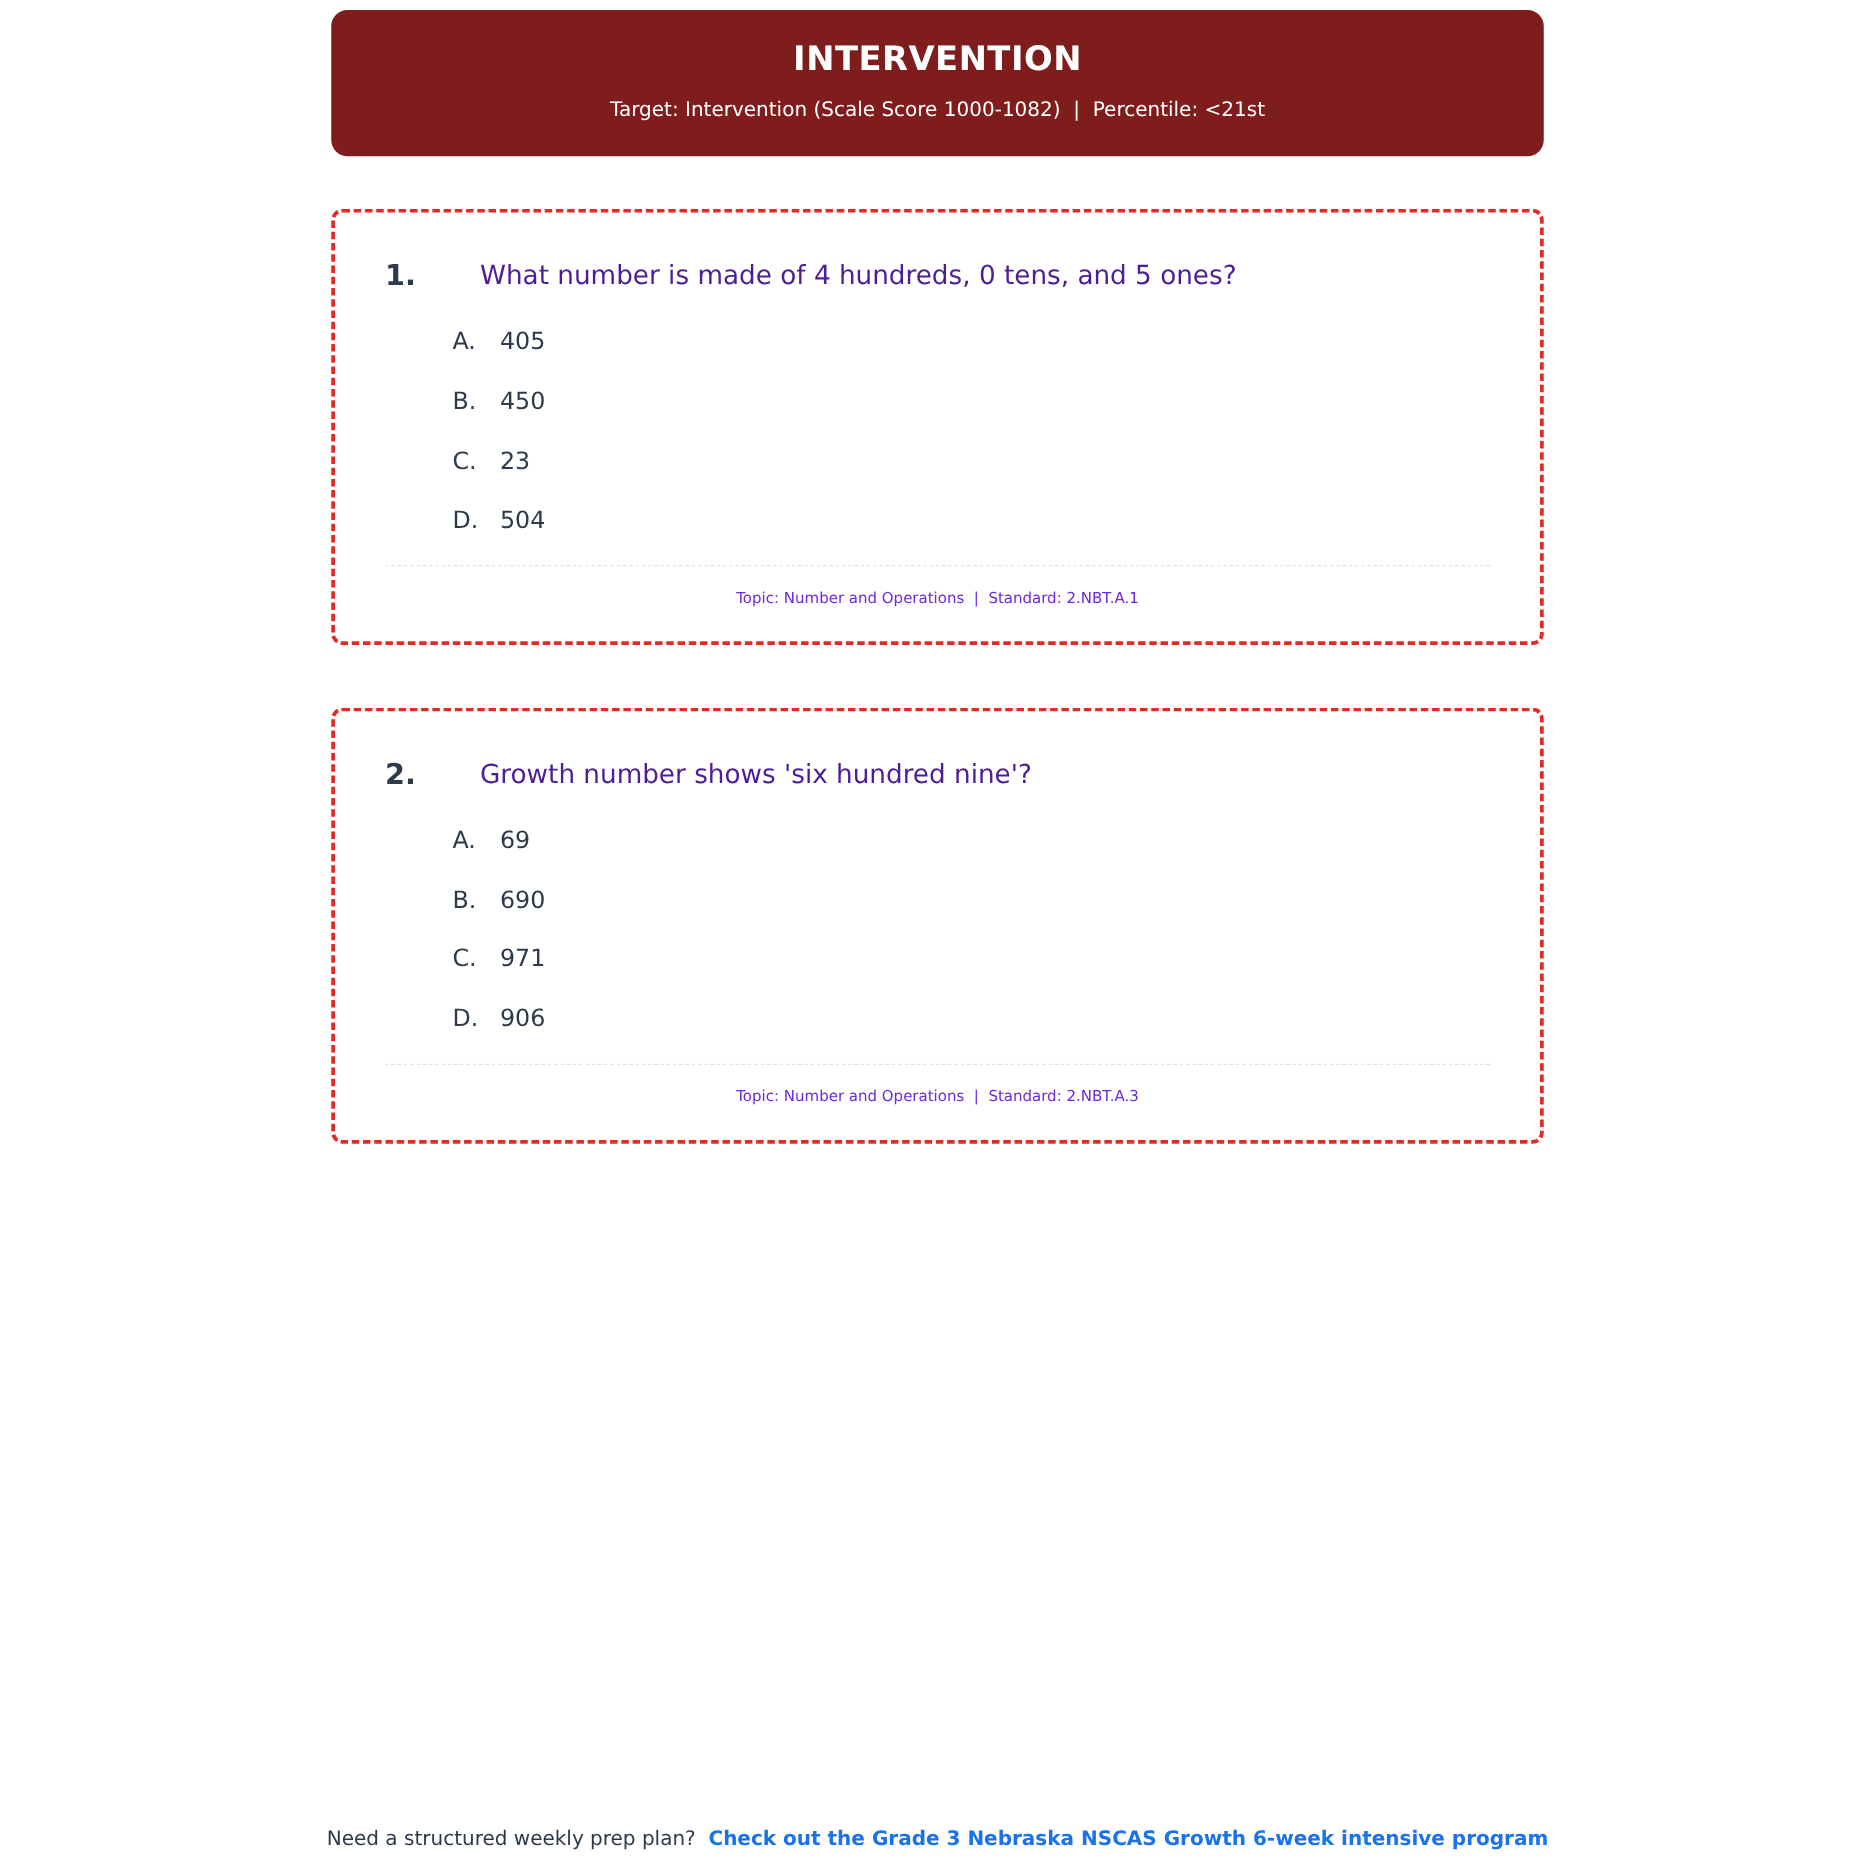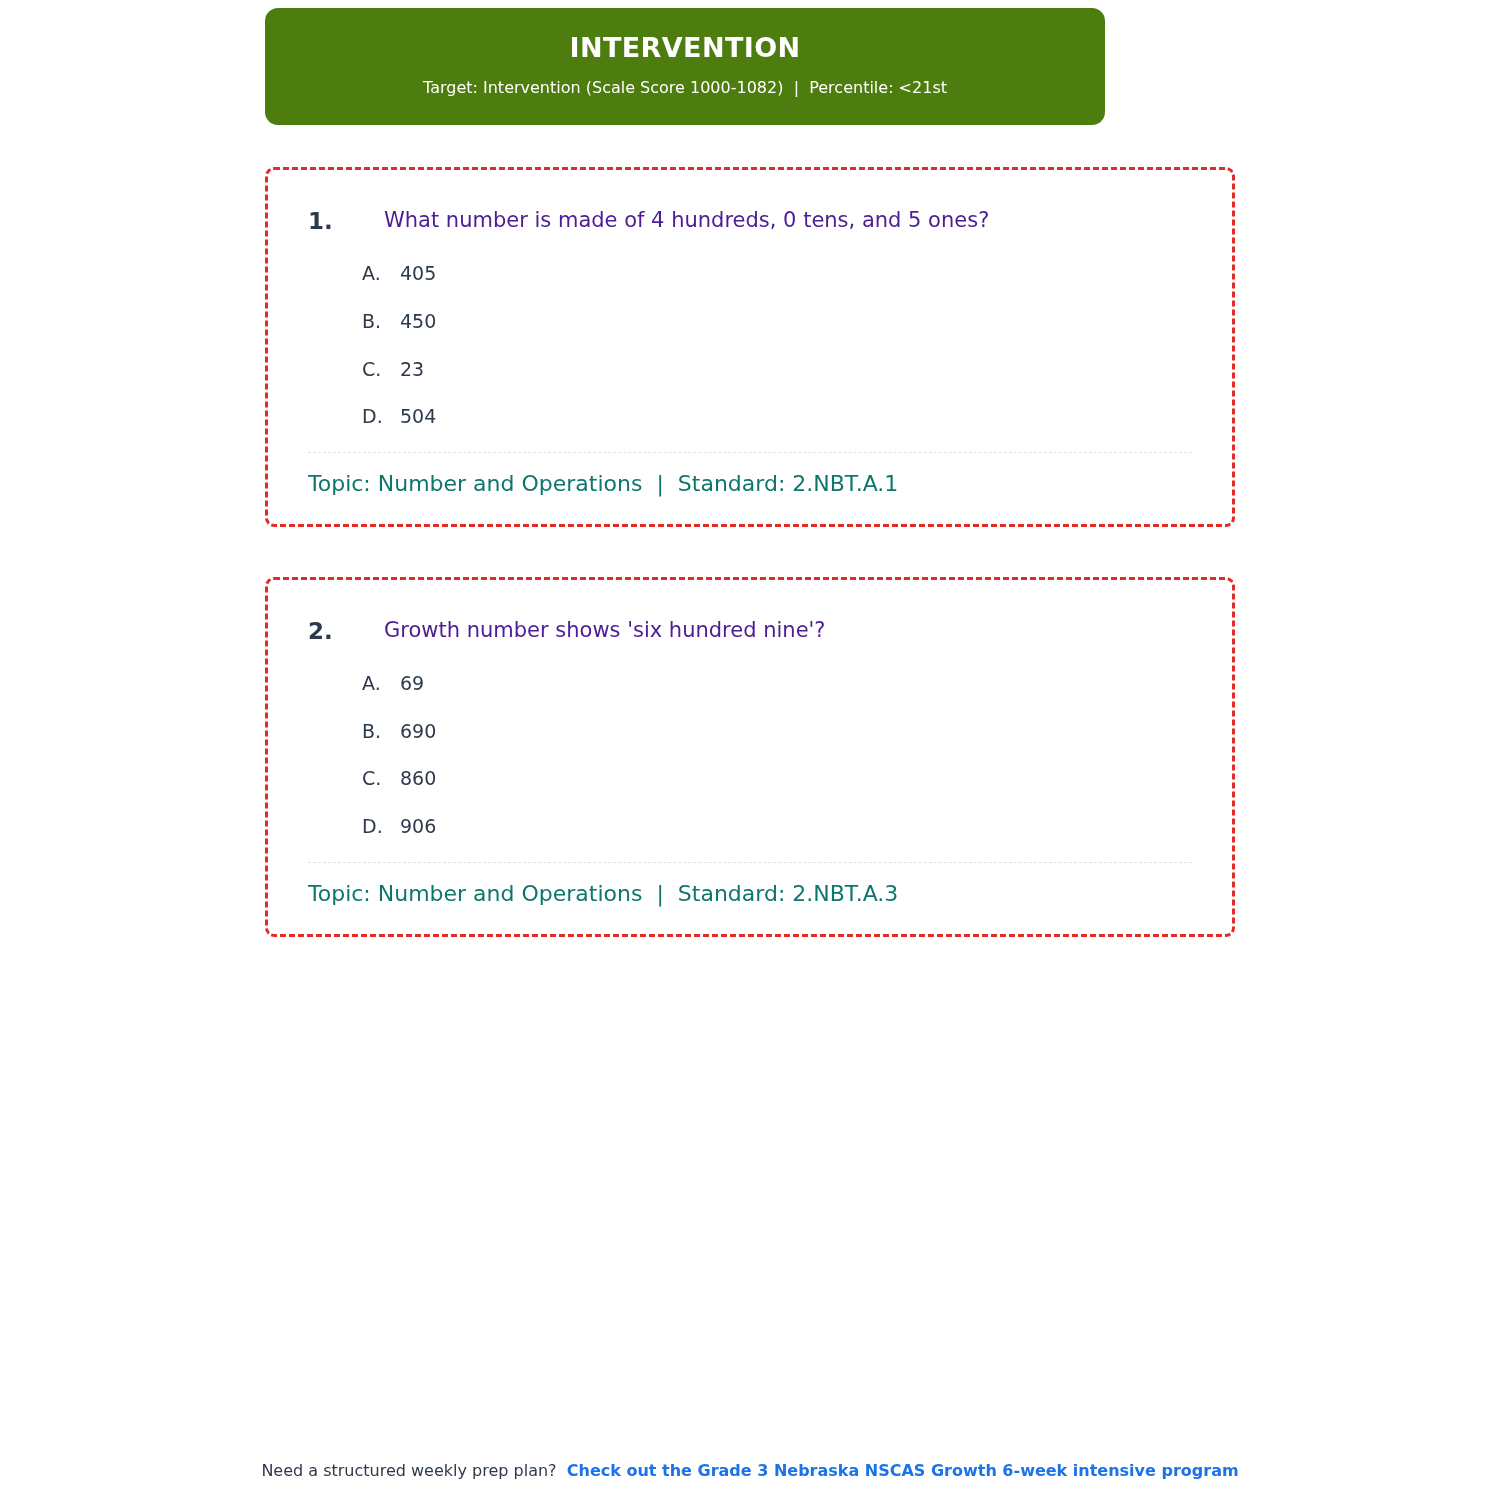--- a/index.html
+++ b/index.html
@@ -19,27 +19,27 @@
   .page {
     width: 1500px;
     min-height: 1500px;
     box-sizing: border-box;
     padding: 8px 265px 0 265px;
     position: relative;
   }
 
   
   .banner {
-    background: #4d7c0f;
+    background: #7f1d1d;
     border-radius: 13px;
     padding: 24px 30px 26px 30px;
     text-align: center;
     color: #ffffff;
     box-sizing: border-box;
-    width: 840px;
+    width: 970px;
   }
   .banner-title {
     font-size: 27px;
     font-weight: bold;
     letter-spacing: 0.4px;
     line-height: 1.2;
     margin: 0 0 14px 0;
   }
   .banner-sub {
     font-size: 16px;
@@ -101,22 +101,23 @@
   }
   .opt-text {
     flex: 1 1 auto;
   }
   .qdivider {
     border: 0;
     border-top: 1px dashed #dfe2e8;
     margin: 20px 0 0 0;
   }
   .qmeta {
-    font-size: 22px;
-    color: #0f766e;
+    text-align: center;
+    font-size: 12px;
+    color: #6d28d9;
     padding: 18px 0 8px 0;
     white-space: pre;
   }
 
   
   .footer {
     position: absolute;
     left: 0;
     right: 0;
     bottom: 18px;
@@ -179,21 +180,21 @@
         <li class="option">
           <span class="opt-letter">A.</span>
           <span class="opt-text">69</span>
         </li>
         <li class="option">
           <span class="opt-letter">B.</span>
           <span class="opt-text">690</span>
         </li>
         <li class="option">
           <span class="opt-letter">C.</span>
-          <span class="opt-text">860</span>
+          <span class="opt-text">971</span>
         </li>
         <li class="option">
           <span class="opt-letter">D.</span>
           <span class="opt-text">906</span>
         </li>
       </ul>
       <hr class="qdivider">
       <div class="qmeta">Topic: Number and Operations  |  Standard: 2.NBT.A.3</div>
     </div>
 

